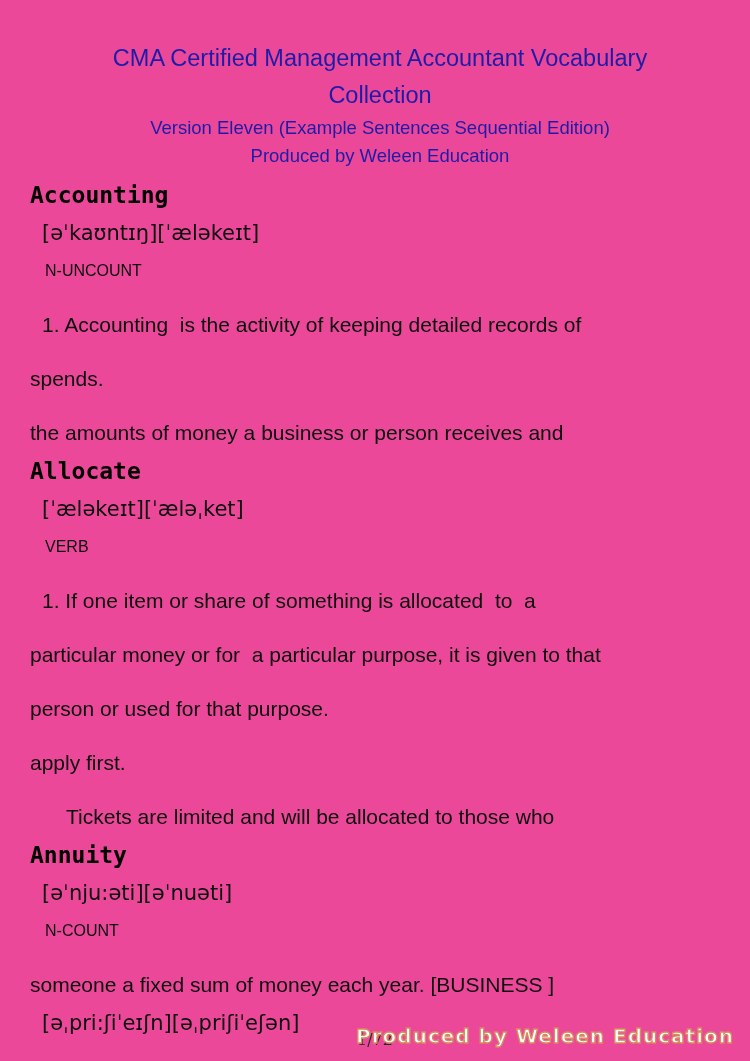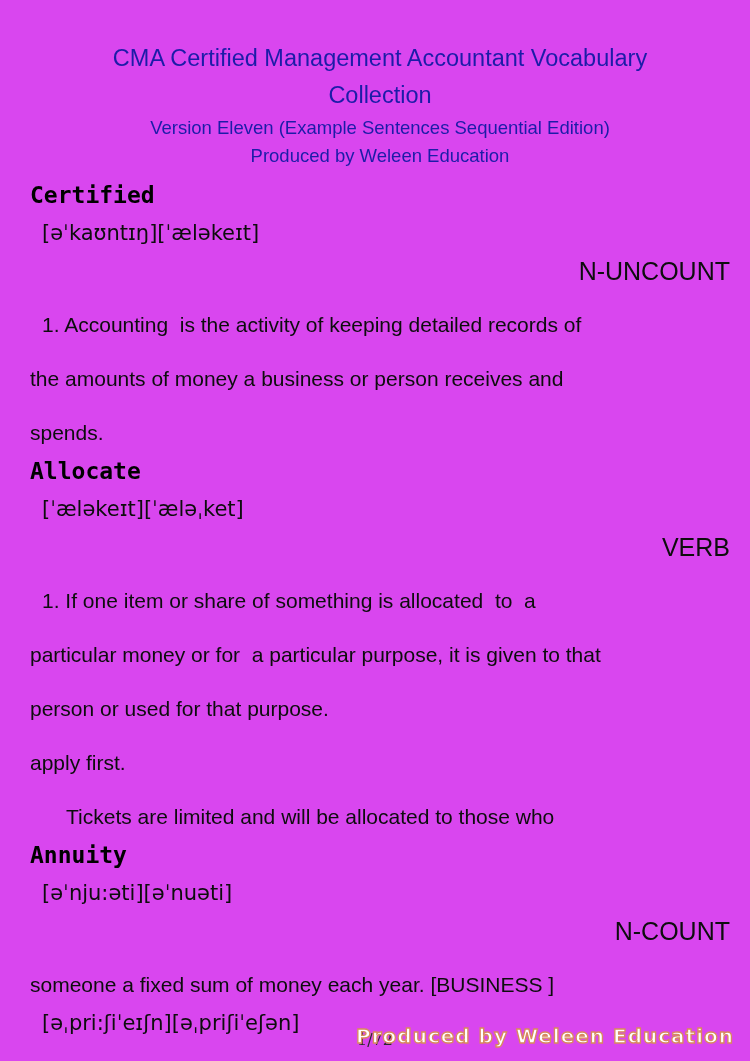--- a/index.html
+++ b/index.html
@@ -4,21 +4,21 @@
 <style>
   html, body {
     margin: 0;
     padding: 0;
     background: #ffffff;
   }
   .page {
     position: relative;
     width: 750px;
     height: 1061px;
-    background: #d946ef;
+    background: #ec4899;
     overflow: hidden;
     font-family: "Liberation Sans", sans-serif;
     color: #0d0d0d;
   }
   .content {
     padding: 40px 20px 0 30px;
   }
   .title-block {
     text-align: center;
     margin-bottom: 2px;
@@ -49,25 +49,24 @@
     white-space: pre;
   }
   .pron {
     font-family: "DejaVu Sans", sans-serif;
     font-size: 21px;
     line-height: 38px;
     padding-left: 12px;
     white-space: pre;
   }
   .pos {
-    font-size: 25px;
+    font-size: 16px;
     line-height: 38px;
     padding-left: 15px;
     white-space: pre;
-    text-align: right;
   }
   .line {
     font-size: 21px;
     line-height: 38px;
     white-space: pre;
     margin-top: 16px;
   }
   .def-first {
     padding-left: 12px;
   }
@@ -105,26 +104,26 @@
 
     <div class="title-block">
       <div class="doc-title">CMA Certified Management Accountant Vocabulary Collection</div>
       <div class="doc-subtitle">Version Eleven (Example Sentences Sequential Edition)</div>
       <div class="doc-subtitle">Produced by Weleen Education</div>
     </div>
 
     <div class="entries">
 
       <div class="entry">
-        <div class="headword">Certified</div>
+        <div class="headword">Accounting</div>
         <div class="pron">[əˈkaʊntɪŋ][ˈæləkeɪt]</div>
         <div class="pos">N-UNCOUNT</div>
         <div class="line def-first">1. Accounting  is the activity of keeping detailed records of</div>
+        <div class="line">spends.</div>
         <div class="line">the amounts of money a business or person receives and</div>
-        <div class="line">spends.</div>
       </div>
 
       <div class="entry">
         <div class="headword">Allocate</div>
         <div class="pron">[ˈæləkeɪt][ˈæləˌket]</div>
         <div class="pos">VERB</div>
         <div class="line def-first">1. If one item or share of something is allocated  to  a</div>
         <div class="line">particular money or for  a particular purpose, it is given to that</div>
         <div class="line">person or used for that purpose.</div>
         <div class="line">apply first.</div>

